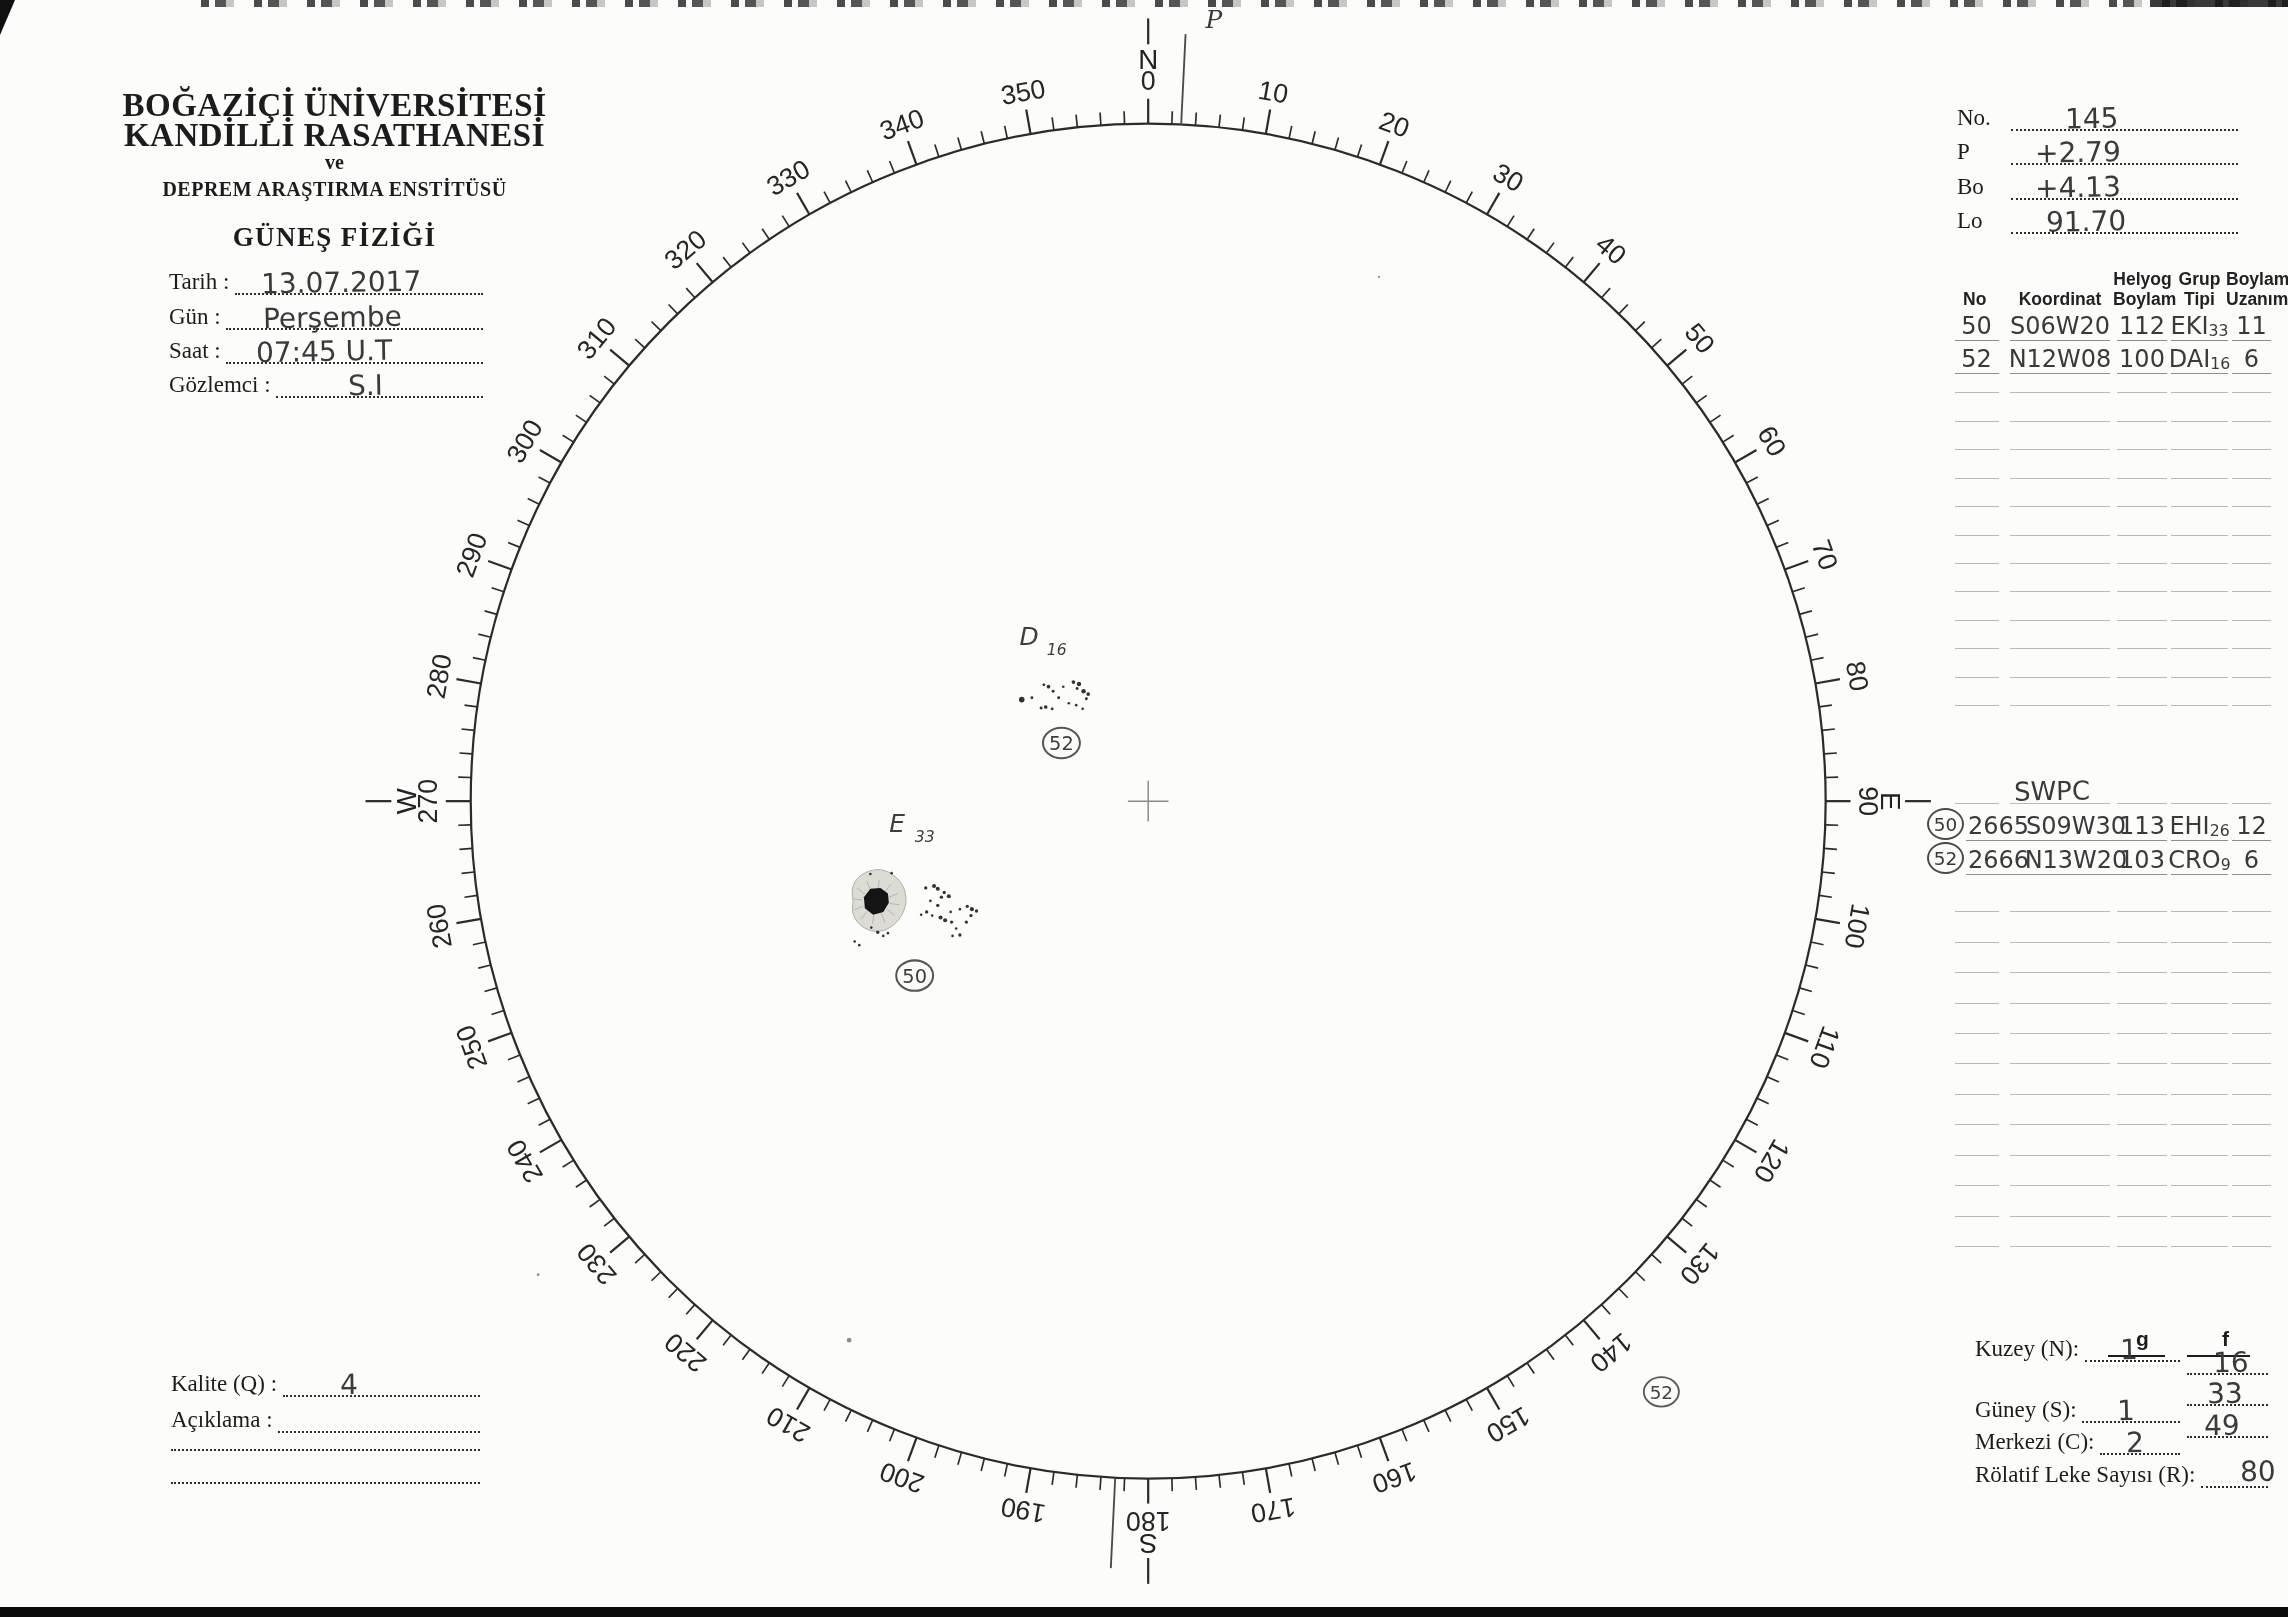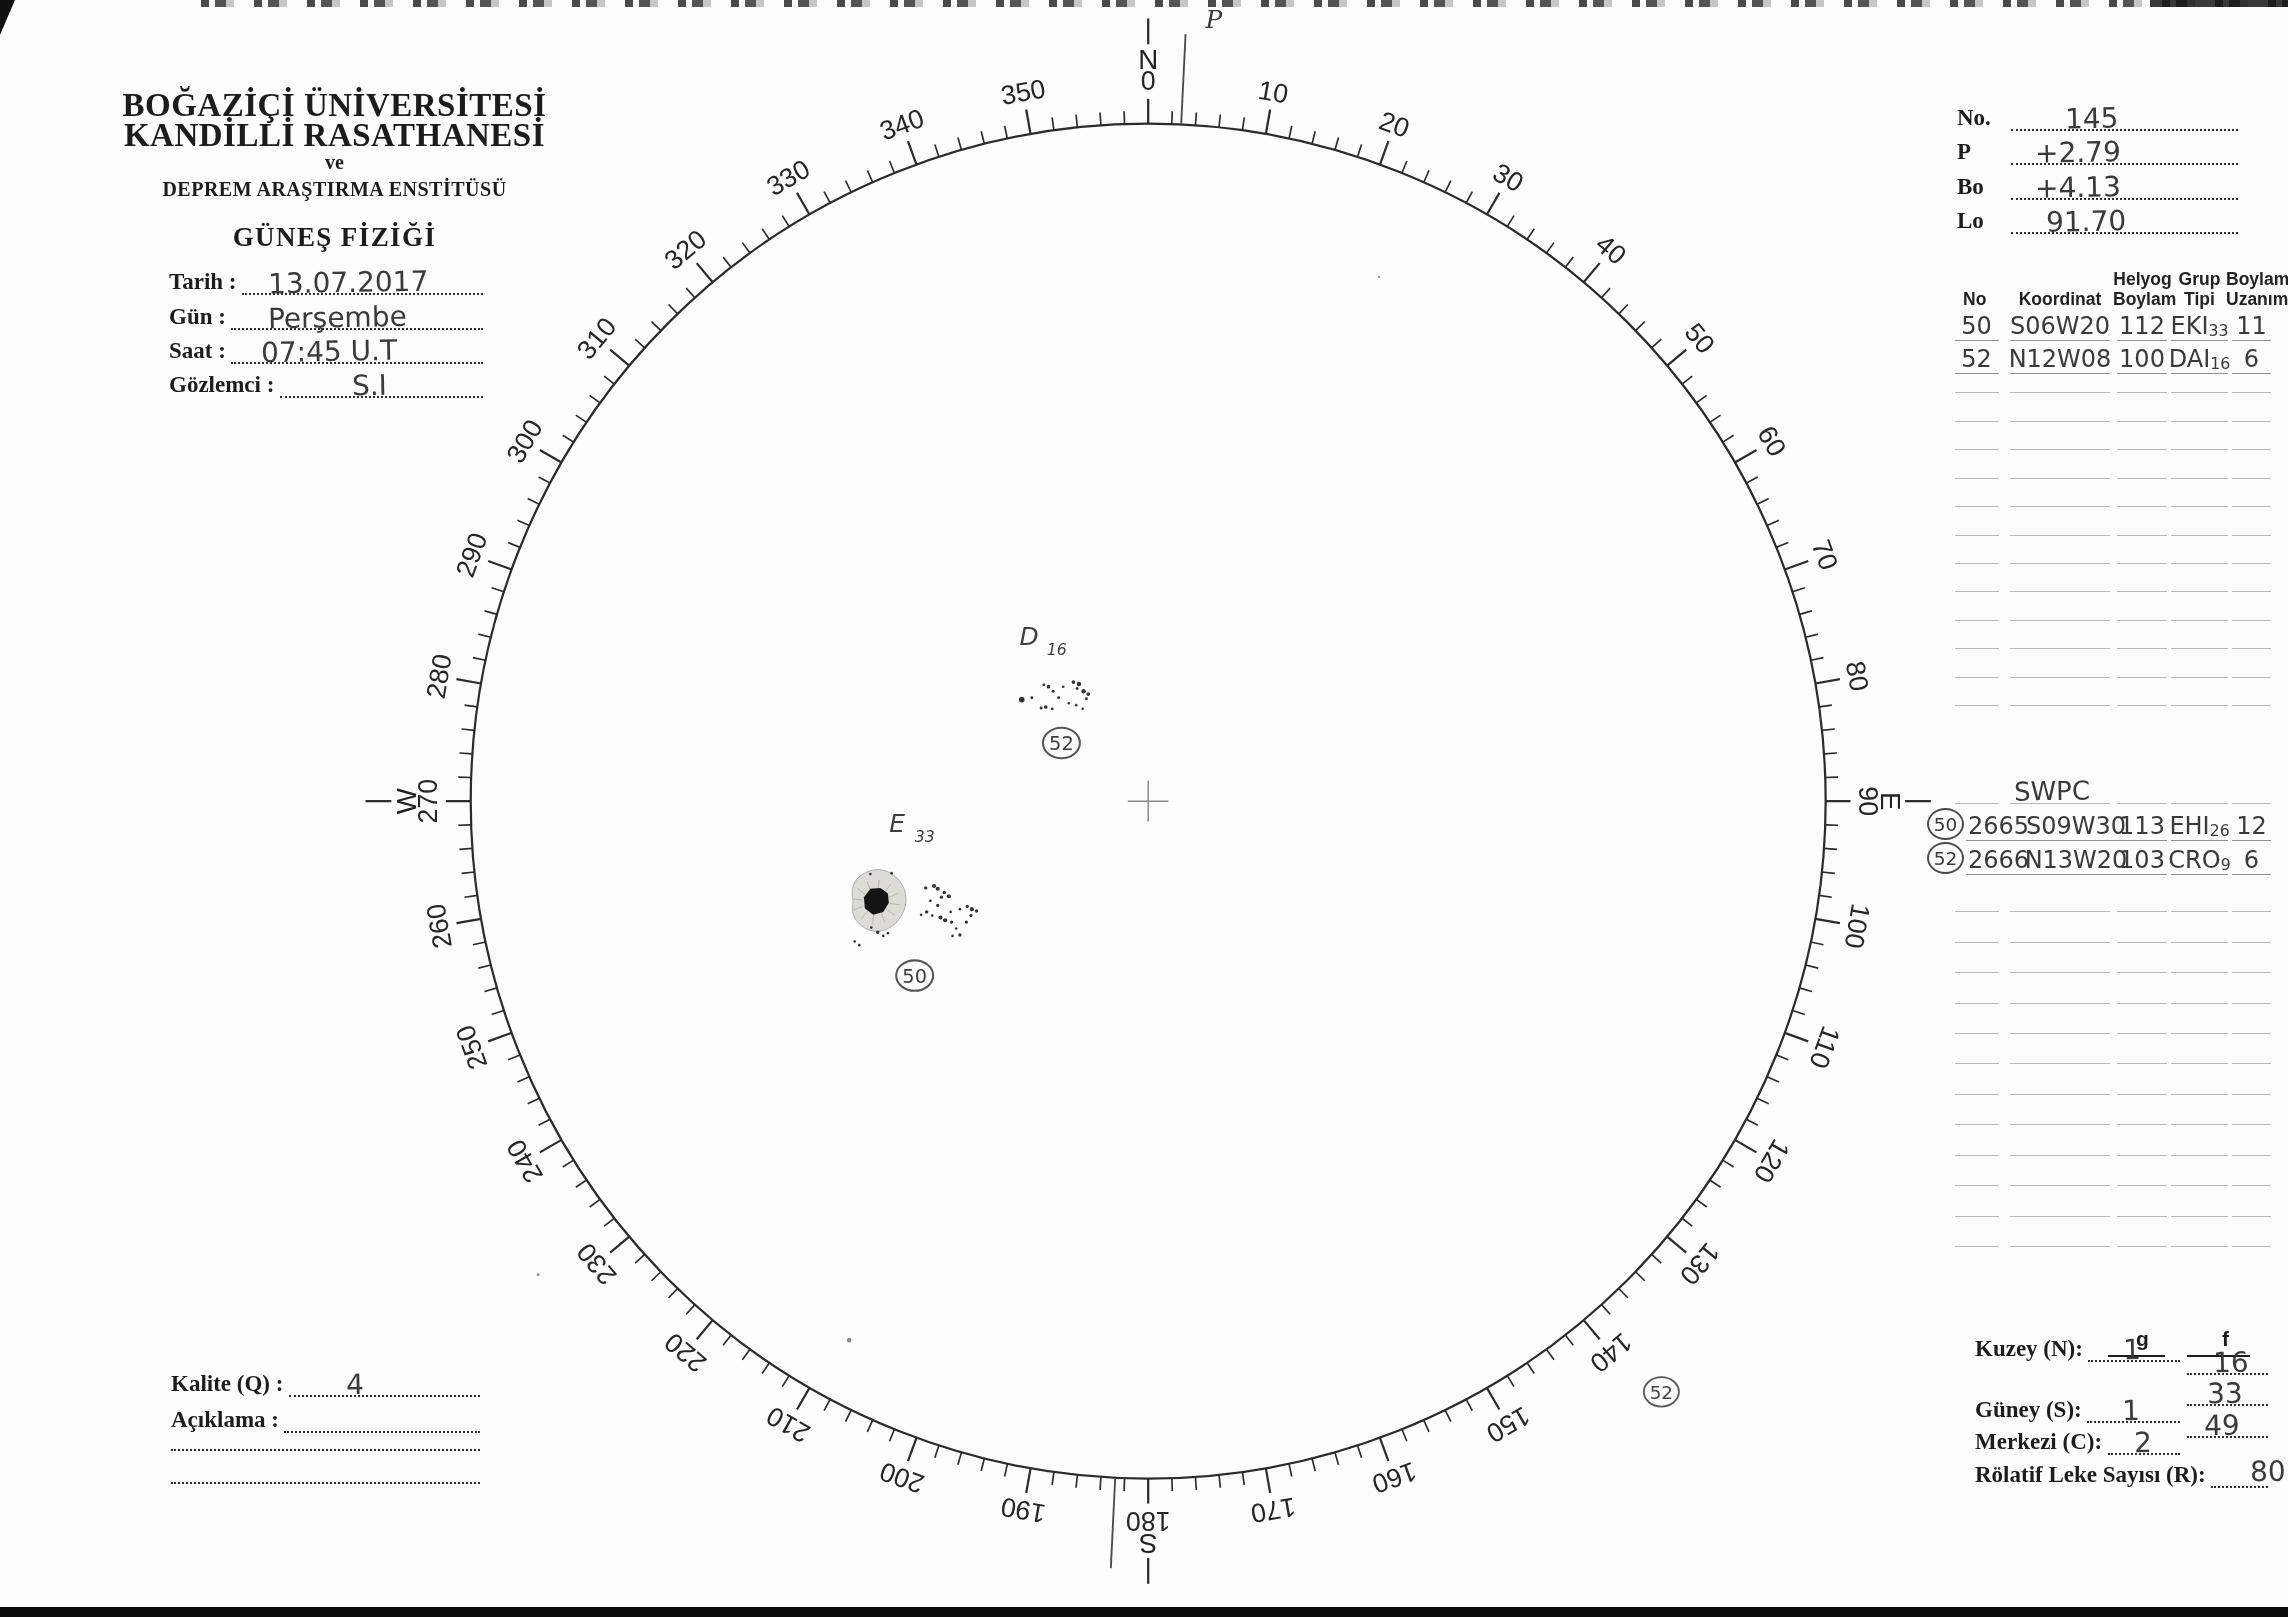--- a/index.html
+++ b/index.html
@@ -9,21 +9,21 @@
   .serifb{font-family:"Liberation Serif",serif;font-weight:bold;}
   .hw{font-family:"DejaVu Sans",sans-serif;color:#3a3a3a;white-space:nowrap;}
   .rot{transform:rotate(-1deg);}
   
   #inst{left:116px;top:90px;width:437px;text-align:center;}
   #inst .l{font-size:33px;font-weight:bold;line-height:30px;letter-spacing:0.5px;}
   #inst .ve{font-size:20px;font-weight:bold;line-height:24px;}
   #dept{left:116px;top:222px;width:437px;text-align:center;font-size:27px;font-weight:bold;letter-spacing:1.4px;}
   
   .frow{position:absolute;display:flex;align-items:flex-end;}
-  .flabel{font-weight:bold;font-size:23px;white-space:nowrap;}
+  .flabel{font-weight:normal;font-size:23px;white-space:nowrap;}
   .dots{position:relative;flex:1;border-bottom:2.8px dotted #2e2e2e;height:7.4px;margin-left:5.5px;}
   .dots .val{position:absolute;bottom:-5.5px;font-size:28px;}
   
   .trow{position:absolute;left:1938px;width:336px;height:31px;}
   .tcell{position:absolute;bottom:0;display:flex;align-items:flex-end;justify-content:center;
          border-bottom:1.5px solid #8f8f8f;font-size:24px;height:31px;}
   .blankcell{position:absolute;bottom:0;border-bottom:1.1px solid #b9b9b6;height:0;}
   .c1{left:16.6px;width:44px}.c2{left:72px;width:100px}.c3{left:179px;width:50px}
   .c4{left:233px;width:57px}.c5{left:294px;width:39px}
   .s1{left:28px;width:65px}.s2{left:92px;width:92px}

